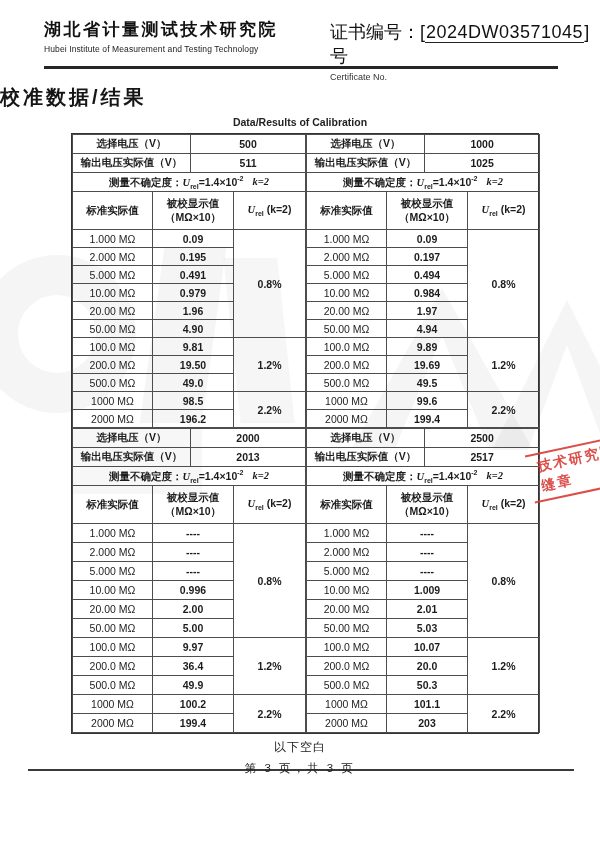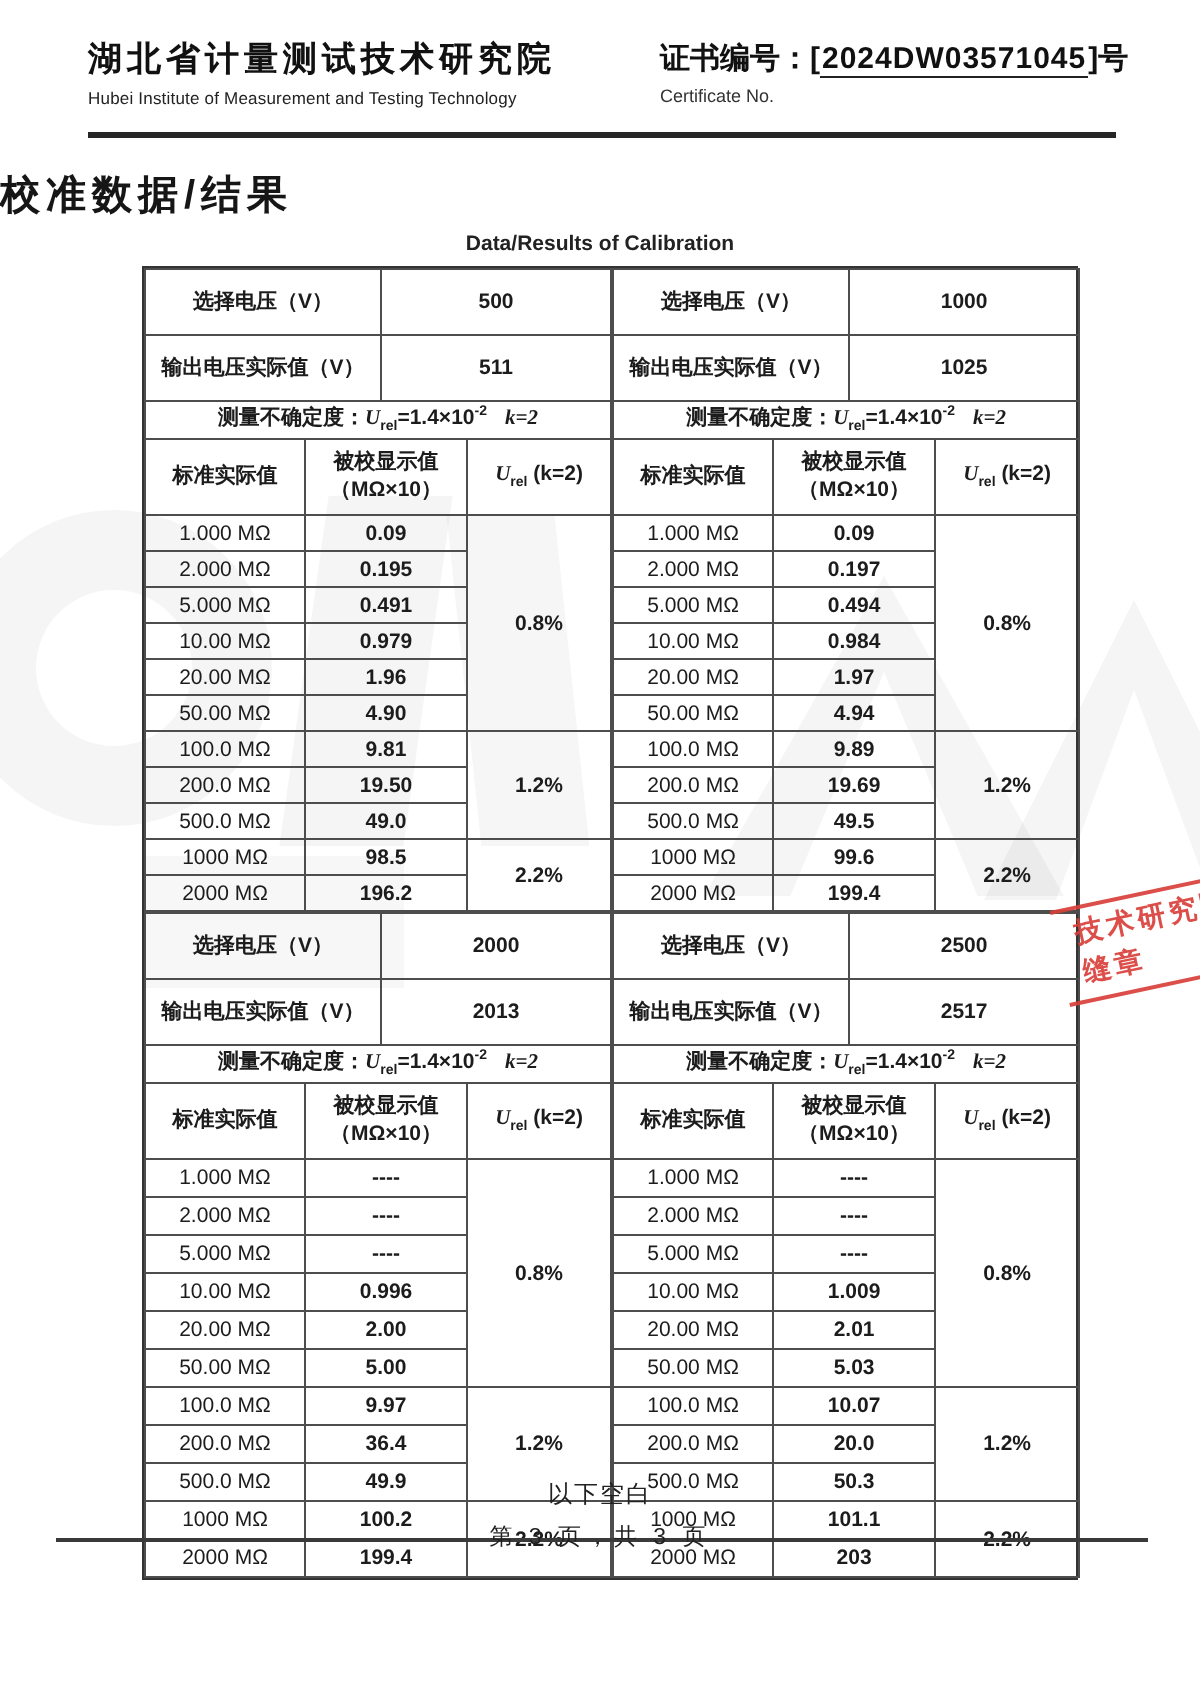--- a/index.html
+++ b/index.html
@@ -7,21 +7,21 @@
   body{ background:#888; font-family:"Liberation Sans", sans-serif; }
   #page{
     position:relative; width:600px; height:846px; margin:0 auto;
     background:#ffffff; color:#1f1f1f; overflow:hidden;
   }
   
   .org{ position:absolute; left:44px; top:18px; }
   .org-cn{ font-size:17px; font-weight:700; letter-spacing:2.5px; color:#111; }
   .org-en{ font-size:8.5px; margin-top:3px; color:#222; letter-spacing:0.1px; }
   .cert{ position:absolute; left:330px; top:20px; }
-  .cert-line{ font-size:15px; font-weight:700; color:#111; }
+  .cert-line{ font-size:18px; font-weight:400; color:#111; }
   .cert-no{ border-bottom:1.2px solid #222; padding:0 1px; letter-spacing:0.5px; }
   .cert-en{ font-size:9px; margin-top:4px; color:#333; }
   .rule-top{ position:absolute; left:44px; top:66px; width:514px; height:3px; background:#262626; }
   
   .title-cn{ position:absolute; top:84px; left:0; width:100%; text-align:left;
              font-size:20px; font-weight:700; letter-spacing:3px; color:#161616; }
   .title-en{ position:absolute; top:116px; left:0; width:100%; text-align:center;
              font-size:10.5px; font-weight:600; color:#222; }
   
   .wm{ position:absolute; pointer-events:none; }
@@ -32,21 +32,21 @@
              clip-path:polygon(0 100%,50% 0,100% 100%,76% 100%,50% 30%,24% 100%); }
   .wm-chev2{ left:492px; top:300px; width:150px; height:150px; background:rgba(50,50,50,0.05);
              clip-path:polygon(0 100%,50% 0,100% 100%,76% 100%,50% 30%,24% 100%); }
   .wm-blob{ left:72px; top:428px; width:130px; height:66px; background:rgba(50,50,50,0.04); }
   
   .tables{ position:absolute; left:71px; top:133px; width:468px;
            display:grid; grid-template-columns:1fr 1fr; border:1.5px solid #333; }
   .panel table{ width:100%; border-collapse:collapse; table-layout:fixed; }
   .panel td{ border:1px solid #4d4d4d; text-align:center; vertical-align:middle;
              font-size:10.5px; color:#1c1c1c; overflow:hidden; padding:0 2px; }
-  .r-info td{ height:33px; font-weight:600; }
+  .r-info td{ height:19px; font-weight:600; }
   .r-unc  td{ height:19px; font-weight:600; }
   .r-head td{ height:38px; font-weight:600; line-height:1.25; }
   .r-data td{ height:18px; }
   .bot .r-data td{ height:19px; }
   td.disp, td.urel, td.val{ font-weight:600; }
   td.std{ font-weight:500; }
   .it{ font-style:italic; font-family:"Liberation Serif", serif; }
   sub{ font-size:7px; } sup{ font-size:7px; }
   .kgap{ margin-left:9px; }
   

